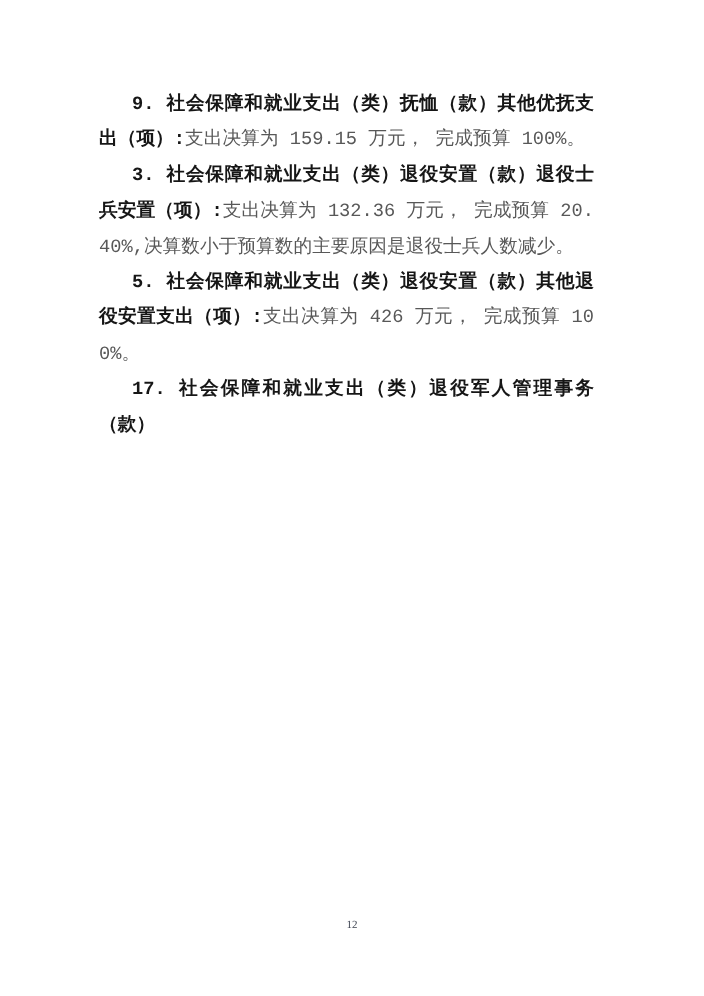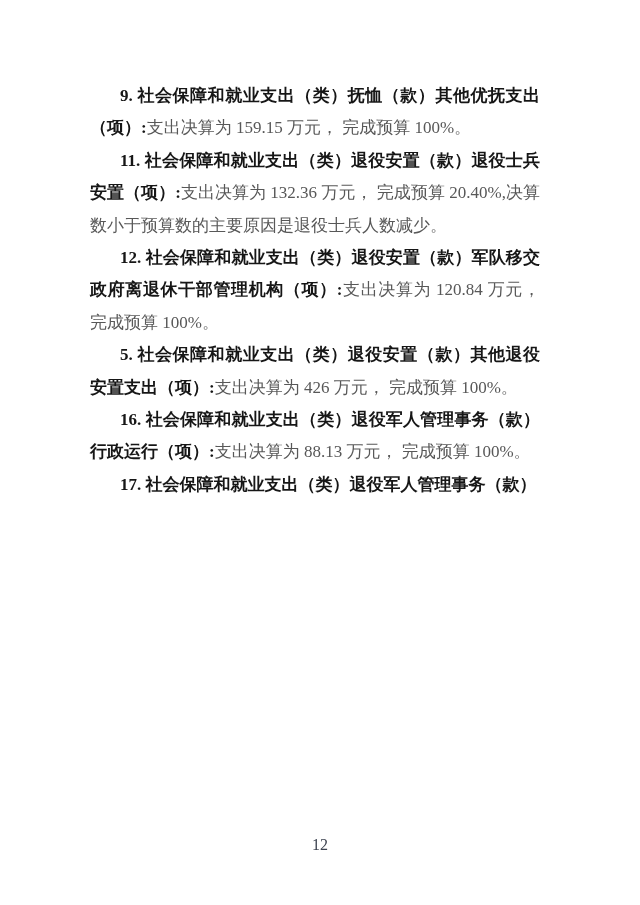--- a/index.html
+++ b/index.html
@@ -13,20 +13,21 @@
     height: 905px;
     background: #ffffff;
     overflow: hidden;
     font-family: "Liberation Serif", "DejaVu Serif", serif;
   }
   .content {
     position: absolute;
     left: 90px;
     top: 80px;
     width: 450px;
+    font-family: Liberation Mono, monospace;
   }
   .para {
     margin: 0;
     padding: 0;
     font-size: 17px;
     line-height: 32.4px;
     text-align: justify;
     text-justify: inter-ideograph;
     text-indent: 30px;
     color: #585858;
@@ -39,42 +40,40 @@
   .para .r {
     font-weight: 400;
     color: #585858;
   }
   .pagenum {
     position: absolute;
     top: 836px;
     left: 0;
     width: 100%;
     text-align: center;
-    font-size: 16px;
+    font-size: 10px;
     color: #3d4350;
     font-family: "Liberation Serif", "DejaVu Serif", serif;
   }
 </style>
 </head>
 <body>
 
 <div class="page">
   <div class="content">
 
     <p class="para"><span class="b">9. 社会保障和就业支出（类）抚恤（款）其他优抚支出（项）:</span><span class="r">支出决算为 159.15 万元， 完成预算 100%。</span></p>
 
-    <p class="para"><span class="b">11. 社会保障和就业支出（类）退役安置（款）退役士兵安置（项）:</span><span class="r">支出决算为 132.36 万元， 完成预算 20.40%,决算数小于预算数的主要原因是退役士兵人数减少。</span></p>
+    <p class="para"><span class="b">3. 社会保障和就业支出（类）退役安置（款）退役士兵安置（项）:</span><span class="r">支出决算为 132.36 万元， 完成预算 20.40%,决算数小于预算数的主要原因是退役士兵人数减少。</span></p>
 
 
-    <p class="para"><span class="b">12. 社会保障和就业支出（类）退役安置（款）军队移交政府离退休干部管理机构（项）:</span><span class="r">支出决算为 120.84 万元，完成预算 100%。</span></p>
 
 
 
     <p class="para"><span class="b">5. 社会保障和就业支出（类）退役安置（款）其他退役安置支出（项）:</span><span class="r">支出决算为 426 万元， 完成预算 100%。</span></p>
 
-    <p class="para"><span class="b">16. 社会保障和就业支出（类）退役军人管理事务（款）行政运行（项）:</span><span class="r">支出决算为 88.13 万元， 完成预算 100%。</span></p>
 
     <p class="para"><span class="b">17. 社会保障和就业支出（类）退役军人管理事务（款）</span><span class="r"></span></p>
 
   </div>
 
   <div class="pagenum">12</div>
 </div>
 
 </body></html>

